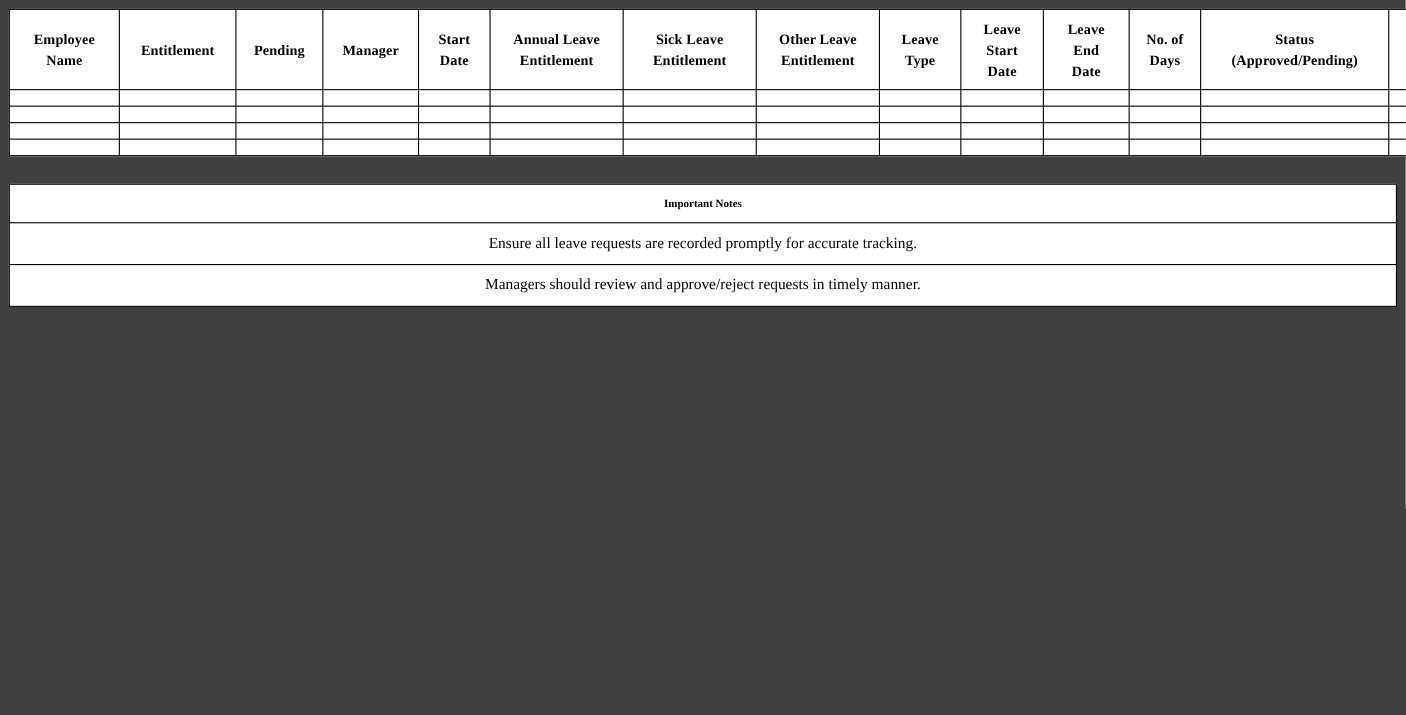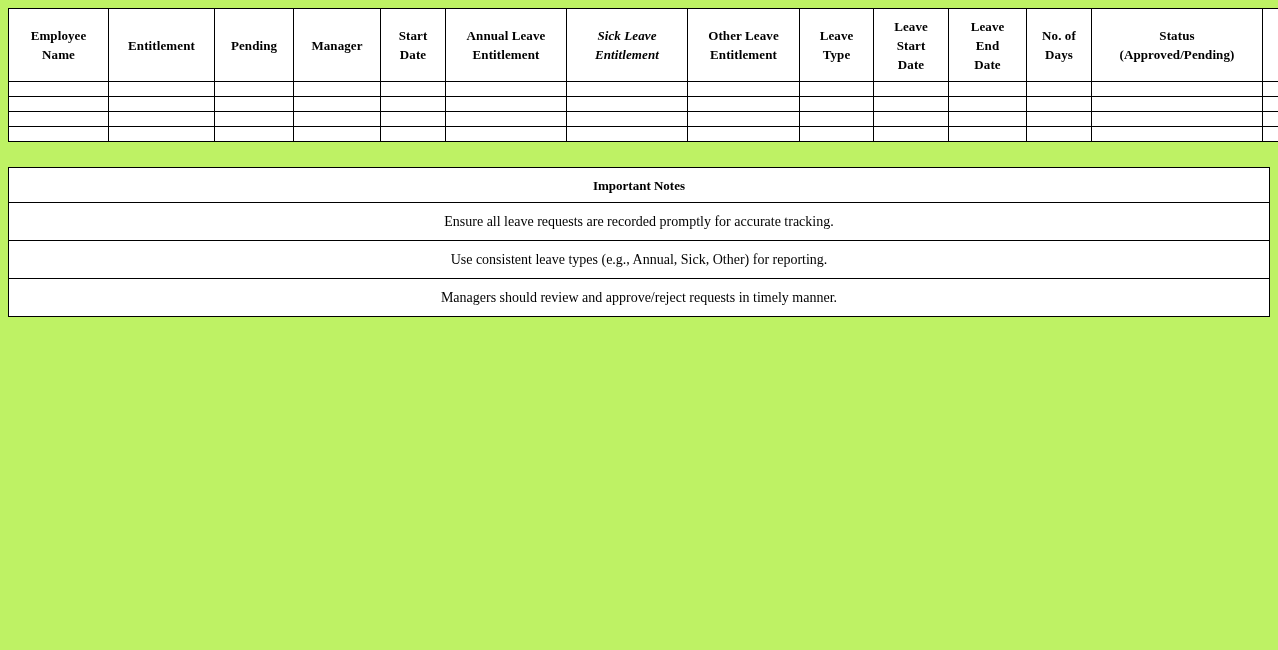--- a/index.html
+++ b/index.html
@@ -13,21 +13,21 @@
     height: 650px;
     font-family: "Liberation Serif", "DejaVu Serif", serif;
     color: #000000;
     overflow: hidden;
   }
 
   .page {
     position: relative;
     width: 1278px;
     height: 650px;
-    background: #bef264;
+    background: #404040;
   }
 
   
   .leave-table-wrap {
     position: absolute;
     left: 8px;
     top: 8px;
     width: 1262px;
   }
 
@@ -60,21 +60,21 @@
     height: 14px;
   }
 
   
   .col-employee-name        { width: 93px; }
   .col-department           { width: 99px; }
   .col-position             { width: 72px; }
   .col-manager              { width: 80px; }
   .col-start-date           { width: 58px; }
   .col-annual-entitlement   { width: 114px; }
-  .col-sick-entitlement     { width: 114px; font-style: italic; }
+  .col-sick-entitlement     { width: 114px; }
   .col-other-entitlement    { width: 105px; margin-top: 48px; }
   .col-leave-type           { width: 67px; }
   .col-leave-start-date     { width: 68px; }
   .col-leave-end-date       { width: 71px; }
   .col-no-of-days           { width: 58px; }
   .col-status               { width: 164px; }
   .col-comments             { width: 92px; }
 
   
   .notes-table-wrap {
@@ -94,21 +94,21 @@
   table.notes-table th,
   table.notes-table td {
     border: 1px solid #000000;
     text-align: center;
     vertical-align: middle;
     background: #ffffff;
   }
 
   table.notes-table th.notes-title {
     font-weight: bold;
-    font-size: 13px;
+    font-size: 10px;
     line-height: 17px;
     height: 28px;
     padding: 3px 4px;
   }
 
   table.notes-table td.note-cell {
     font-weight: normal;
     font-size: 14px;
     line-height: 18px;
     height: 31px;
@@ -214,22 +214,19 @@
       <thead>
         <tr>
           <th class="notes-title">Important Notes</th>
         </tr>
       </thead>
       <tbody>
           <tr>
             <td class="note-cell">Ensure all leave requests are recorded promptly for accurate tracking.</td>
           </tr>
           <tr>
-            <td class="note-cell">Use consistent leave types (e.g., Annual, Sick, Other) for reporting.</td>
-          </tr>
-          <tr>
             <td class="note-cell">Managers should review and approve/reject requests in timely manner.</td>
           </tr>
         </tbody>
     </table>
   </div>
 
 </div>
 
 </body></html>

